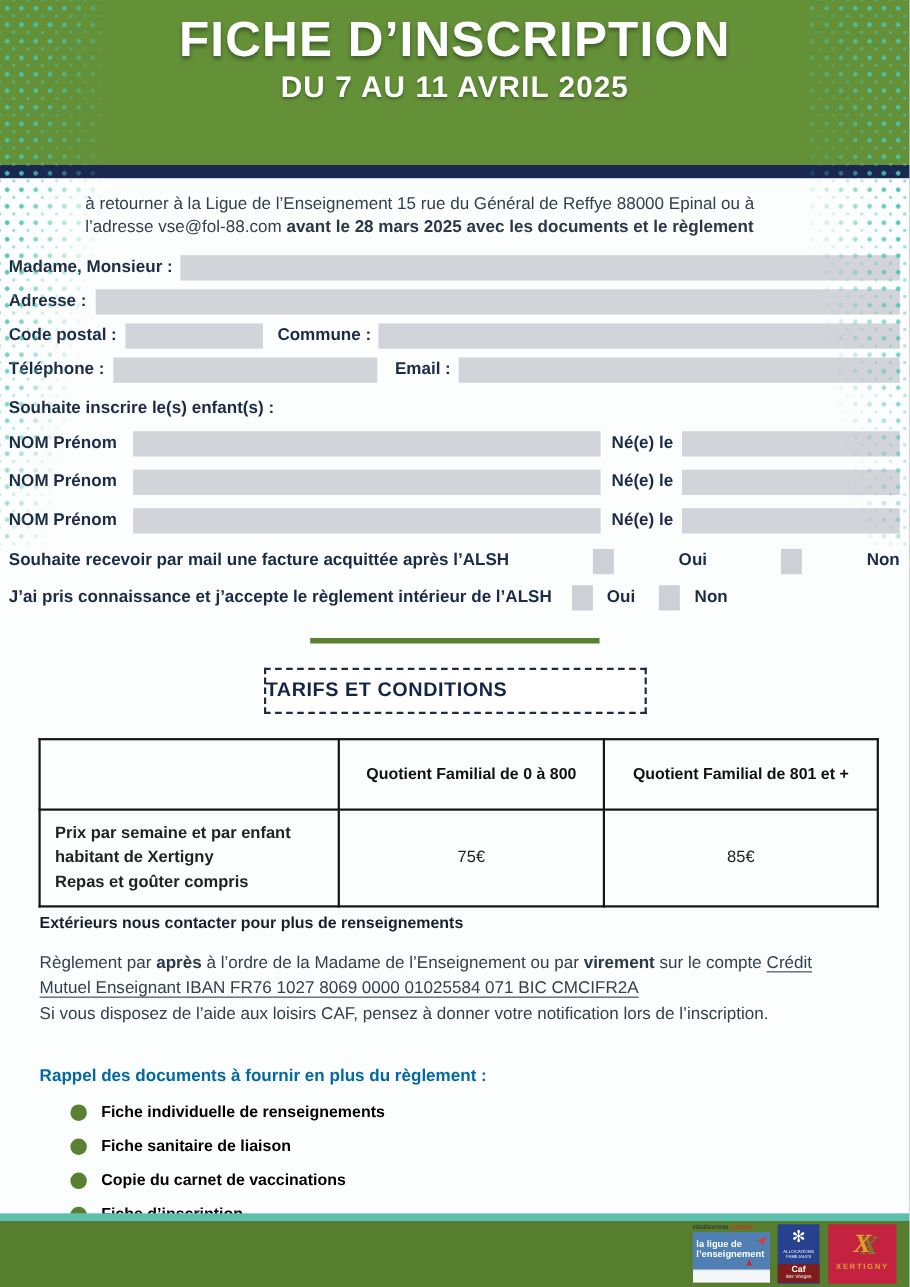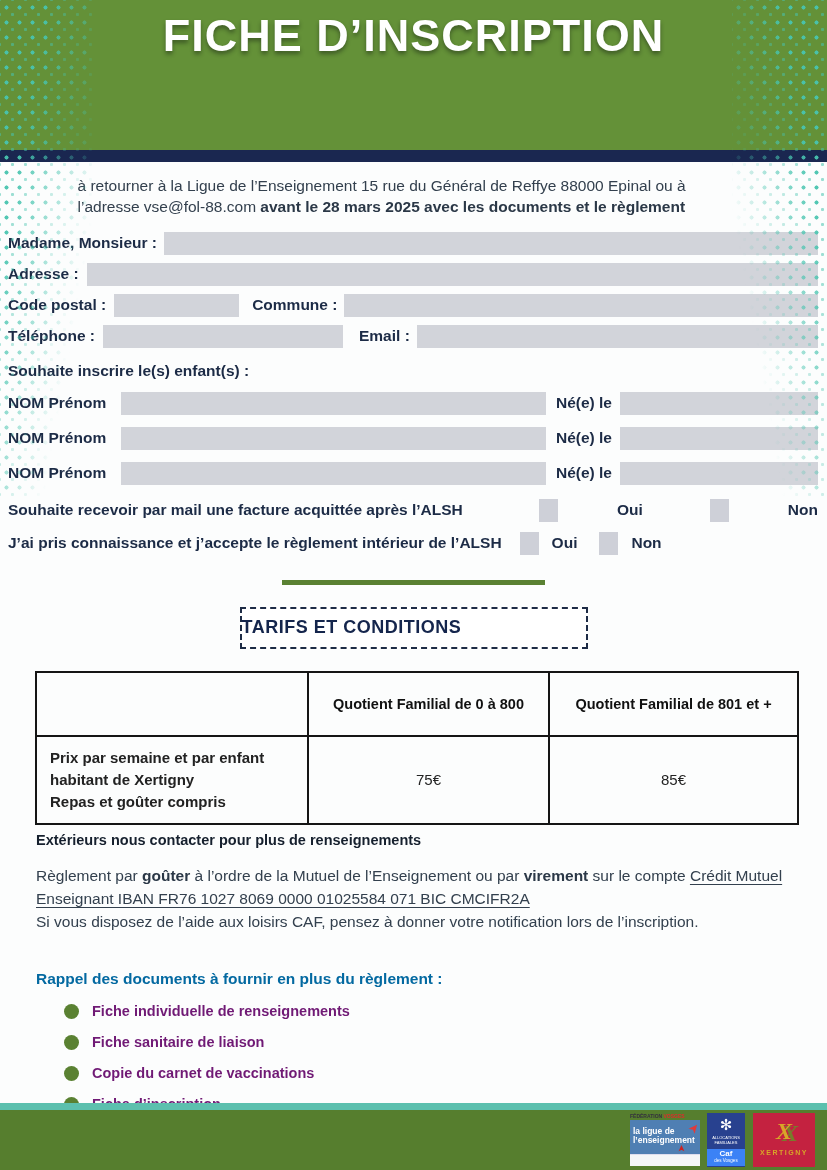--- a/index.html
+++ b/index.html
@@ -83,60 +83,61 @@
   .ext-note { margin: 7px 0 0 36px; font-weight: 700; font-size: 14.5px; color: #16202e; }
   
   .payment { margin: 16px 40px 0 36px; font-size: 15.5px; line-height: 1.5; color: #33404e; }
   .payment b { color: #2b3847; }
   .payment .iban { text-decoration: underline; text-underline-offset: 3px; }
   .caf-note { margin: 3px 40px 0 36px; font-size: 15.5px; color: #33404e; }
   
   .docs-heading { margin: 39px 0 0 36px; font-weight: 700; font-size: 15.5px; color: #0369a1; }
   .doc-item { display: flex; align-items: center; margin: 15px 0 0 64px; }
   .doc-bullet { width: 15px; height: 15px; border-radius: 50%; background: #5a8132; flex: none; }
-  .doc-text { margin-left: 13px; font-weight: 700; font-size: 14.5px; color: #701a75; }
+  .doc-text { margin-left: 13px; font-weight: 700; font-size: 14.5px; color: #000000; }
   
   .footer { position: absolute; left: 0; right: 0; bottom: 0; height: 67px; }
   .footer .teal-strip { height: 7px; background: #5cc0ae; }
   .footer .green-band { height: 60px; background: #567e2e; position: relative; }
   .logo { position: absolute; top: 3px; }
   .logo-ligue { left: 630px; width: 70px; height: 54px; }
   .ligue-top { font-size: 5px; font-weight: 700; color: #33313d; line-height: 7px; background: #567e2e; }
   .ligue-top .red { color: #e02b2b; }
   .ligue-main {
     position: relative; background: #4f7fb3; color: #fff; height: 34px;
     font-size: 8.5px; font-weight: 700; line-height: 1.1; padding: 7px 3px 0 3px;
   }
   .ligue-arrow { position: absolute; right: 2px; top: 2px; color: #e03a3a; font-size: 11px; transform: rotate(-50deg); }
   .ligue-arrow2 { position: absolute; right: 14px; bottom: 1px; color: #c22; font-size: 8px; transform: rotate(-90deg); }
   .ligue-bottom { background: #f4f6f8; height: 12px; border-top: 1px solid #dde; font-size: 5px; color: #4f7fb3; text-align: center; line-height: 12px; }
   .logo-caf { left: 707px; width: 38px; height: 54px; background: #28418f; text-align: center; }
   .caf-emblem { color: #fff; font-size: 15px; line-height: 20px; padding-top: 2px; }
   .caf-alloc { color: #fff; font-size: 4px; line-height: 5px; }
-  .caf-band { background: #3b82f6; height: 17px; margin-top: 4px; color: #fff; }
+  .caf-band { background: #7f1d1d; height: 17px; margin-top: 4px; color: #fff; }
   .caf-band .caf-big { font-size: 8px; font-weight: 700; line-height: 9px; display: block; }
   .caf-band .caf-small { font-size: 4.5px; display: block; }
   .logo-xertigny { left: 753px; width: 62px; height: 54px; background: #c42240; text-align: center; }
   .xert-x {
     color: #d8a528; font-size: 24px; font-weight: 700; font-family: "Liberation Serif", serif;
     font-style: italic; line-height: 32px; padding-top: 2px;
     text-shadow: 6px 2px 0 rgba(106,140,40,0.85);
   }
   .xert-name { color: #d8a528; font-size: 7px; font-weight: 700; letter-spacing: 1.5px; margin-top: 2px; }
 </style>
 </head>
 <body>
 
 <div class="page">
 
   <div class="dots dots-left"></div>
   <div class="dots dots-right"></div>
 
   <div class="header">
     <div class="title">FICHE D’INSCRIPTION</div>
+    <div class="dates">DU 7 AU 11 AVRIL 2025</div>
   </div>
   <div class="navy-bar"></div>
 
   <p class="intro"><span>à retourner à la Ligue de l’Enseignement 15 rue du Général de Reffye 88000 Epinal ou à l’adresse vse@fol-88.com </span><b>avant le 28 mars 2025 avec les documents et le règlement</b></p>
 
   <div class="form">
 
     <div class="frow">
       <span class="flabel">Madame, Monsieur :</span>
       <span class="field grow" style="margin-left:7px;"></span>
@@ -226,21 +227,21 @@
           <div>Repas et goûter compris</div>
         </td>
         <td class="c2 val-cell">75€</td>
         <td class="c3 val-cell">85€</td>
       </tr>
     </tbody>
   </table>
 
   <div class="ext-note">Extérieurs nous contacter pour plus de renseignements</div>
 
-  <p class="payment"><span>Règlement par </span><b>goûter</b><span> à l’ordre de la Mutuel de l’Enseignement ou par </span><b>virement</b><span> sur le compte </span><span class="iban">Crédit Mutuel Enseignant IBAN FR76 1027 8069 0000 01025584 071 BIC CMCIFR2A</span></p>
+  <p class="payment"><span>Règlement par </span><b>après</b><span> à l’ordre de la Madame de l’Enseignement ou par </span><b>virement</b><span> sur le compte </span><span class="iban">Crédit Mutuel Enseignant IBAN FR76 1027 8069 0000 01025584 071 BIC CMCIFR2A</span></p>
 
   <p class="caf-note">Si vous disposez de l’aide aux loisirs CAF, pensez à donner votre notification lors de l’inscription.</p>
 
   <div class="docs-heading">Rappel des documents à fournir en plus du règlement :</div>
 
   <div class="doc-item">
     <span class="doc-bullet"></span>
     <span class="doc-text">Fiche individuelle de renseignements</span>
   </div>
   <div class="doc-item">

